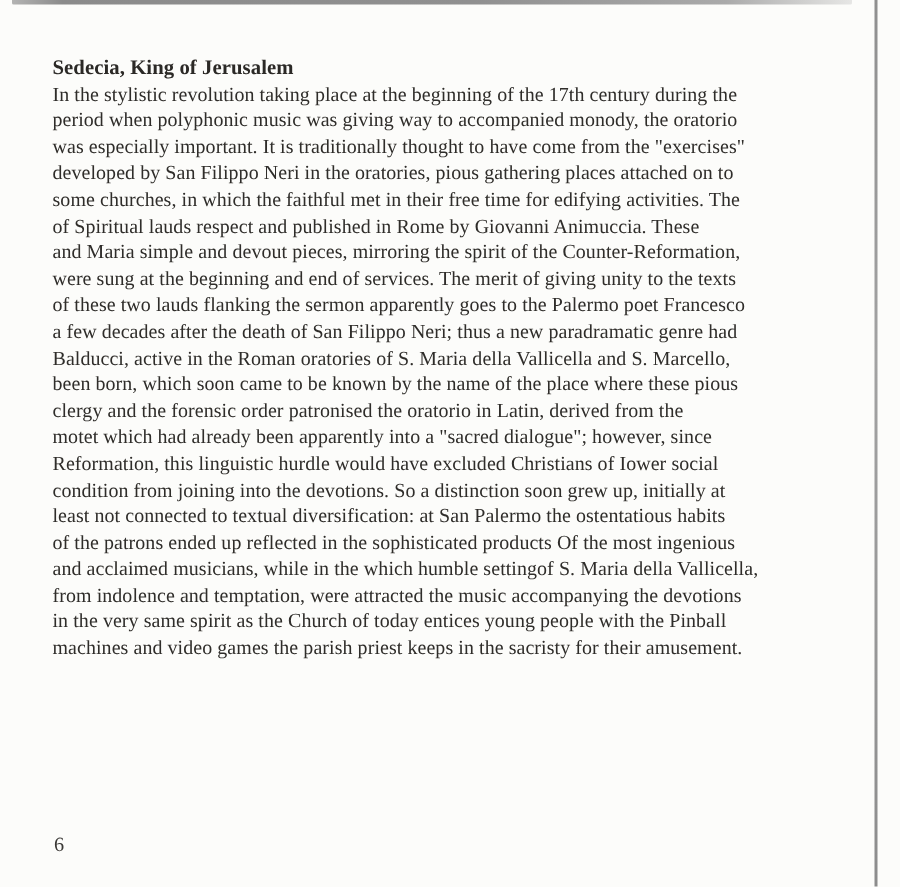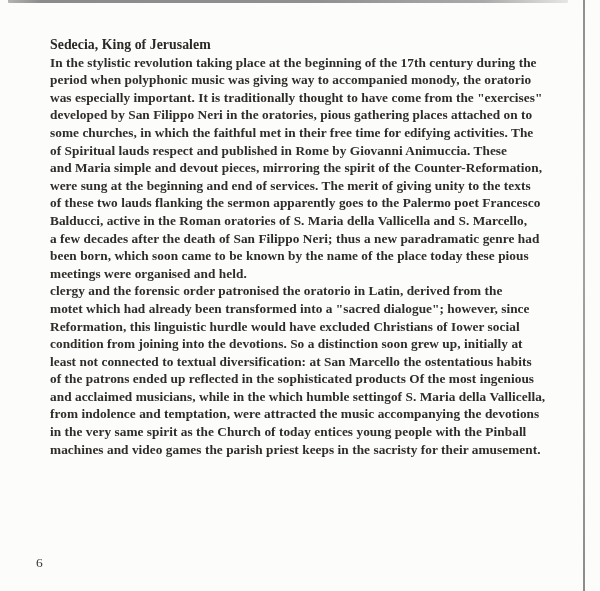--- a/index.html
+++ b/index.html
@@ -28,38 +28,37 @@
   .right-edge-line {
     position: absolute;
     left: 583px; top: 0;
     width: 2px; height: 591px;
     background: linear-gradient(180deg, #8f8f8f 0%, #a2a2a2 40%, #969696 75%, #8c8c8c 100%);
   }
 
   
   .text-block {
     position: absolute;
-    left: 50px;
+    left: 35px;
     top: 36px;
     width: 540px;
     color: #2f2d2a;
     font-size: 13.3px;
     line-height: 17.6px;
     letter-spacing: 0.05px;
   }
   .section-title {
     font-weight: bold;
     color: #2b2926;
     font-size: 13.8px;
     line-height: 17.6px;
     white-space: nowrap;
   }
   .line {
     white-space: nowrap;
-    font-weight: bold;
   }
   .line.indent {
     text-indent: 14px;
   }
 
   .page-number {
     position: absolute;
     left: 36px;
     top: 555px;
     font-size: 13.5px;
@@ -78,31 +77,30 @@
   <div>
       <div class="line">In the stylistic revolution taking place at the beginning of the 17th century during the</div>
       <div class="line">period when polyphonic music was giving way to accompanied monody, the oratorio</div>
       <div class="line">was especially important. It is traditionally thought to have come from the "exercises"</div>
       <div class="line">developed by San Filippo Neri in the oratories, pious gathering places attached on to</div>
       <div class="line">some churches, in which the faithful met in their free time for edifying activities. The</div>
       <div class="line">of Spiritual lauds respect and published in Rome by Giovanni Animuccia. These</div>
       <div class="line">and Maria simple and devout pieces, mirroring the spirit of the Counter-Reformation,</div>
       <div class="line">were sung at the beginning and end of services. The merit of giving unity to the texts</div>
       <div class="line">of these two lauds flanking the sermon apparently goes to the Palermo poet Francesco</div>
+      <div class="line">a few decades after the death of San Filippo Neri; thus a new paradramatic genre had</div>
       <div class="line">Balducci, active in the Roman oratories of S. Maria della Vallicella and S. Marcello,</div>
-      <div class="line">a few decades after the death of San Filippo Neri; thus a new paradramatic genre had</div>
-      <div class="line">been born, which soon came to be known by the name of the place today these pious</div>
-      <div class="line">meetings were organised and held.</div>
+      <div class="line">been born, which soon came to be known by the name of the place where these pious</div>
     </div>
   <div>
       <div class="line">clergy and the forensic order patronised the oratorio in Latin, derived from the</div>
-      <div class="line">motet which had already been transformed into a "sacred dialogue"; however, since</div>
+      <div class="line">motet which had already been apparently into a "sacred dialogue"; however, since</div>
       <div class="line">Reformation, this linguistic hurdle would have excluded Christians of Iower social</div>
       <div class="line">condition from joining into the devotions. So a distinction soon grew up, initially at</div>
-      <div class="line">least not connected to textual diversification: at San Marcello the ostentatious habits</div>
+      <div class="line">least not connected to textual diversification: at San Palermo the ostentatious habits</div>
       <div class="line">of the patrons ended up reflected in the sophisticated products Of the most ingenious</div>
       <div class="line">and acclaimed musicians, while in the which humble settingof S. Maria della Vallicella,</div>
       <div class="line">from indolence and temptation, were attracted the music accompanying the devotions</div>
       <div class="line">in the very same spirit as the Church of today entices young people with the Pinball</div>
       <div class="line">machines and video games the parish priest keeps in the sacristy for their amusement.</div>
     </div>
 </div>
 
 <div class="page-number">6</div>
 

